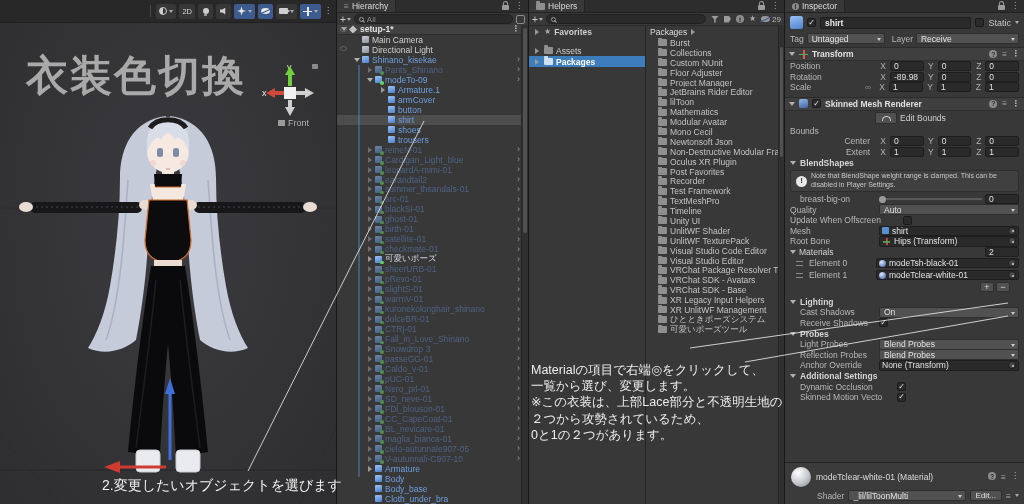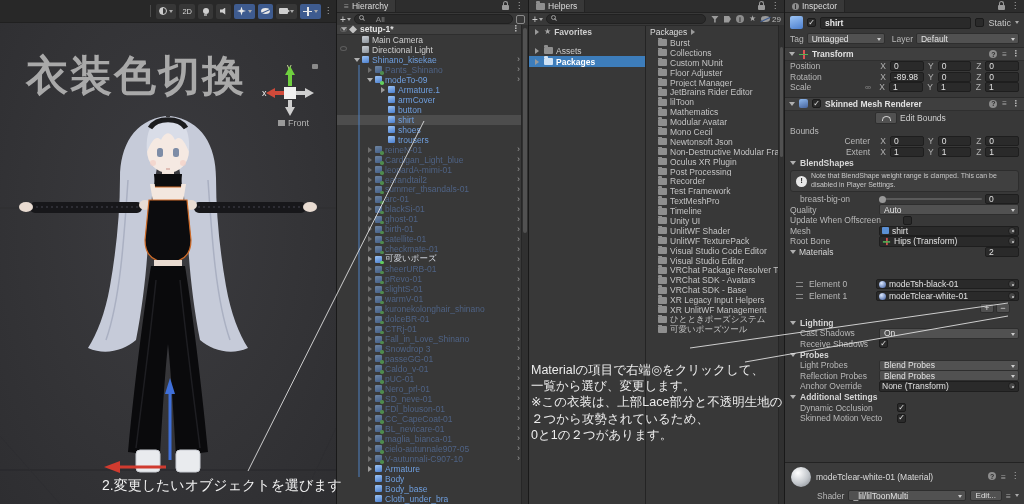--- a/index.html
+++ b/index.html
@@ -10,21 +10,21 @@
   .tabbar { height:13px; background:#2d2d2d; display:flex; align-items:stretch; border-bottom:1px solid #222; }
   .tab { display:flex; align-items:center; gap:3px; padding:0 7px; background:#383838; font-size:8.5px; color:#ddd; border-right:1px solid #242424; }
   .tabrest { flex:1; display:flex; justify-content:flex-end; align-items:center; gap:6px; padding-right:5px; }
   .kebab { color:#bbb; font-size:8px; line-height:1; }
   .lockic { width:7px; height:5px; background:#9a9a9a; border-radius:1px; position:relative; margin-top:3px; }
   .lockic::before { content:''; position:absolute; top:-4px; left:1px; width:3px; height:3px; border:1px solid #9a9a9a; border-bottom:none; border-radius:3px 3px 0 0; }
 
   .toolbar { height:13px; display:flex; align-items:center; padding:0 3px; gap:3px; background:#383838; border-bottom:1px solid #2a2a2a; }
   .plusbtn { color:#ccc; font-size:10px; display:flex; align-items:center; gap:1px; }
   .caret { width:0; height:0; border-left:2.5px solid transparent; border-right:2.5px solid transparent; border-top:3px solid #aaa; }
-  .search { flex:1; height:10px; background:#2a2a2a; border:1px solid #212121; border-radius:6px; display:flex; gap:12px; padding:0 4px; font-size:8px; color:#8a8a8a; }
+  .search { flex:1; height:10px; background:#2a2a2a; border:1px solid #212121; border-radius:6px; display:flex; align-items:center; gap:3px; padding:0 4px; font-size:8px; color:#8a8a8a; }
   .mag { width:5px; height:5px; border:1px solid #999; border-radius:50%; position:relative; flex:none; }
   .mag::after { content:''; position:absolute; width:3px; height:1px; background:#999; transform:rotate(45deg); right:-2px; bottom:-1px; }
 
   
   #scene { left:0; width:336px; border-left:none; background:radial-gradient(ellipse at 50% 45%, #3b3b3f 0%, #343437 55%, #2e2e31 100%); }
   #scene-toolbar { position:absolute; top:0; left:0; right:0; height:23px; background:#282828; display:flex; align-items:center; justify-content:flex-end; gap:3px; padding:0 4px; border-bottom:1px solid #202020; }
   .sbtn { height:15px; min-width:15px; border-radius:2px; background:#373737; display:flex; align-items:center; justify-content:center; gap:2px; padding:0 3px; color:#d8d8d8; font-size:7.5px; }
   .sbtn.blue { background:#3e5b8f; }
   .sep { width:1px; height:12px; background:#4a4a4a; margin:0 2px; }
   .icn-halfcircle { width:8px; height:8px; border:1px solid #ccc; border-radius:50%; background:linear-gradient(90deg,#ccc 50%,transparent 50%); }
@@ -769,21 +769,21 @@
           <div class="pkgrow">
             <span class="folder"></span>
             <span>Non-Destructive Modular Framework</span>
           </div>
           <div class="pkgrow">
             <span class="folder"></span>
             <span>Oculus XR Plugin</span>
           </div>
           <div class="pkgrow">
             <span class="folder"></span>
-            <span>Post Processing</span>
+            <span>Post Favorites</span>
           </div>
           <div class="pkgrow">
             <span class="folder"></span>
             <span>Recorder</span>
           </div>
           <div class="pkgrow">
             <span class="folder"></span>
             <span>Test Framework</span>
           </div>
           <div class="pkgrow">
@@ -869,21 +869,21 @@
         <span style="color:#c8c8c8;">Static</span>
         <span class="caret"></span>
       </div>
       <div class="tagrow">
         <span>Tag</span>
         <span class="drop" style="width:78px;">
             <span>Untagged</span>
           </span>
         <span style="margin-left:4px;">Layer</span>
         <span class="drop" style="flex:1;">
-            <span>Default</span>
+            <span>Receive</span>
           </span>
       </div>
 
       <div class="chead" style="margin-top:2px;">
         <span class="tri-o"></span>
         <span class="icn-transform"></span>
         <span>Transform</span>
         <span class="right">
             <span class="icn-info">?</span>
             <span>≡</span>
@@ -998,21 +998,21 @@
             <span>Hips (Transform)</span>
             <span class="picker"></span>
           </span>
       </div>
       <div class="irow">
         <span class="tri-o"></span>
         <span style="font-weight:normal;color:#d6d6d6;flex:1;">Materials</span>
         <span class="numf" style="flex:none;width:34px;">2</span>
       </div>
       <div id="mat-elements">
-          <div class="irow" style="height: 12px; margin-top: 21px;">
+          <div class="irow" style="height: 12px;">
             <span class="handle"></span>
             <span class="ilabel" style="width: 64px;">Element 0</span>
             <span class="objfield">
               <span class="icn-sphere"></span>
               <span>modeTsh-black-01</span>
               <span class="picker"></span>
             </span>
           </div>
           <div class="irow" style="height: 12px;">
             <span class="handle"></span>

